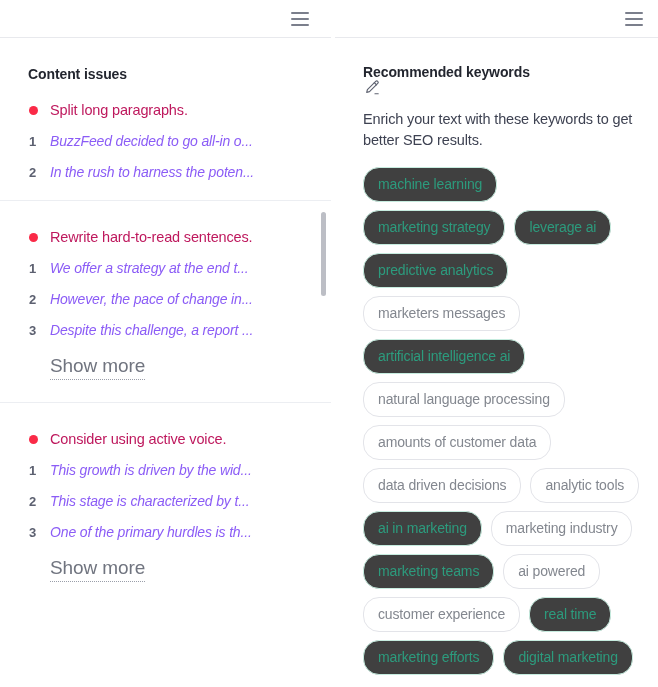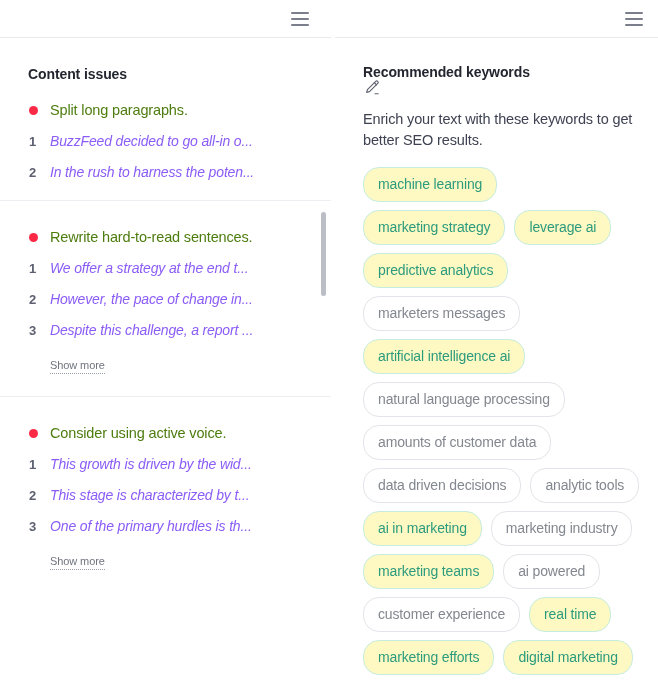--- a/index.html
+++ b/index.html
@@ -110,21 +110,21 @@
   .issue-dot {
     width: 9px;
     height: 9px;
     border-radius: 50%;
     background: #fa2a47;
     flex: 0 0 auto;
     margin-left: 1px;
   }
   .issue-head-label {
     font-size: 14.5px;
-    color: #4d7c0f;
+    color: #be185d;
     letter-spacing: -0.15px;
   }
 
   .issue-item {
     display: flex;
     align-items: baseline;
     gap: 13px;
     padding: 15px 0 0 0;
     cursor: pointer;
   }
@@ -143,21 +143,21 @@
     letter-spacing: -0.15px;
     white-space: nowrap;
     overflow: hidden;
   }
 
   .show-more-row {
     padding: 17px 0 2px 22px;
   }
   .show-more {
     display: inline-block;
-    font-size: 11px;
+    font-size: 19px;
     color: #70747f;
     letter-spacing: -0.1px;
     border-bottom: 1px dotted #9a9ea9;
     padding-bottom: 2px;
     cursor: pointer;
   }
 
   
   .scroll-thumb {
     position: absolute;
@@ -219,21 +219,21 @@
     font-size: 14px;
     line-height: 1;
     padding: 9px 14px 10px 14px;
     border-radius: 16px;
     letter-spacing: -0.15px;
     white-space: nowrap;
     cursor: pointer;
     box-sizing: border-box;
   }
   .chip.used {
-    background: #fef9c3;
+    background: #404040;
     color: #2c9b7d;
     border: 1px solid #c6ecdf;
   }
   .chip.unused {
     background: #ffffff;
     color: #83878f;
     border: 1px solid #e3e4e9;
   }
 </style>
 </head>

